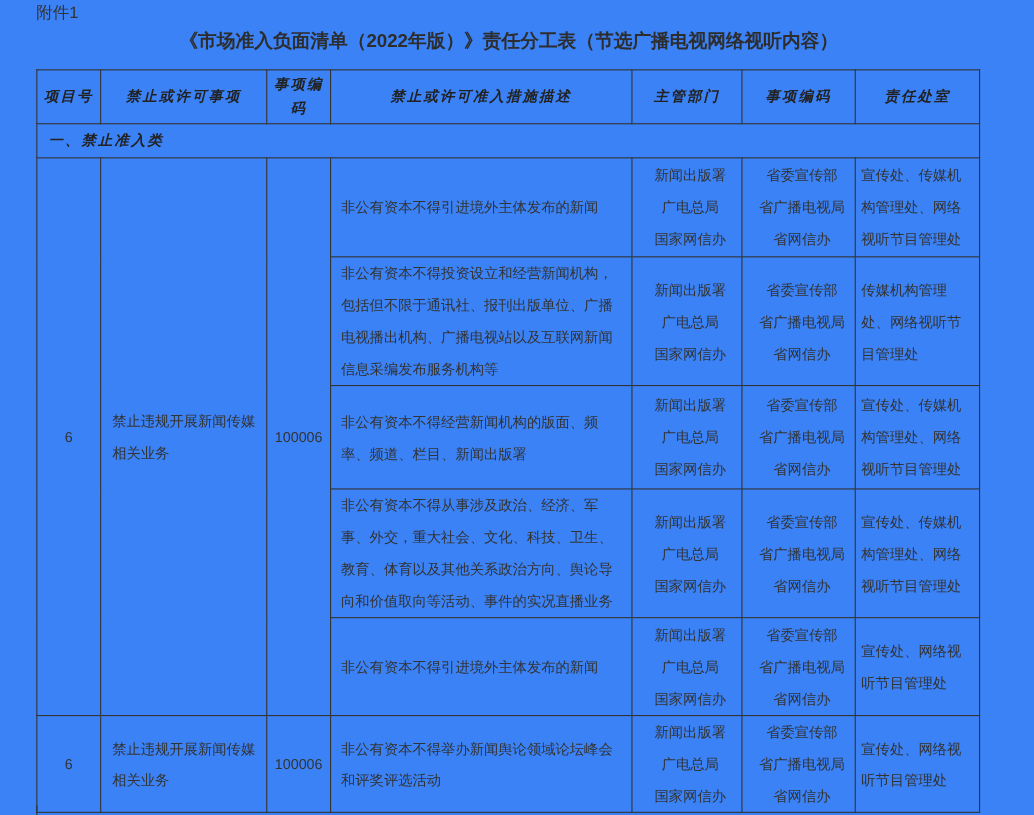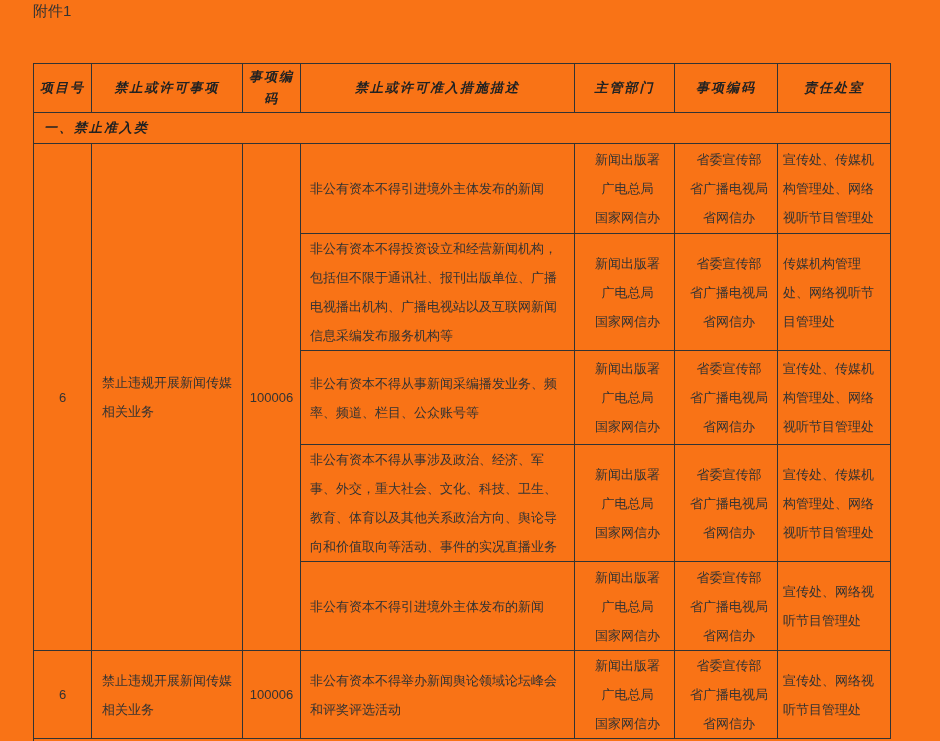--- a/index.html
+++ b/index.html
@@ -11,21 +11,21 @@
     width: 940px;
     height: 741px;
     font-family: "Liberation Sans", "DejaVu Sans", sans-serif;
     color: #333333;
     overflow: hidden;
   }
   .page {
     position: relative;
     width: 940px;
     height: 741px;
-    background: #f97316;
+    background: #3b82f6;
   }
   .attachment {
     position: absolute;
     left: 33px;
     top: 2px;
     font-size: 15px;
     font-weight: 500;
     color: #333333;
   }
   .title {
@@ -95,20 +95,21 @@
     width: 859px;
     height: 9px;
     border-left: 1px solid #333333;
   }
 </style>
 </head>
 <body>
 
 <div class="page">
   <div class="attachment">附件1</div>
+  <h1 class="title">《市场准入负面清单（2022年版）》责任分工表（节选广播电视网络视听内容）</h1>
 
   <table class="doc-table">
     <colgroup>
       <col style="width:58px">
       <col style="width:151px">
       <col style="width:58px">
       <col style="width:274px">
       <col style="width:100px">
       <col style="width:103px">
       <col style="width:113px">
@@ -145,21 +146,21 @@
           <td class="data measure">非公有资本不得投资设立和经营新闻机构，包括但不限于通讯社、报刊出版单位、广播电视播出机构、广播电视站以及互联网新闻信息采编发布服务机构等</td>
           <td class="data pre org">新闻出版署
 广电总局
 国家网信办</td>
           <td class="data pre org">省委宣传部
 省广播电视局
 省网信办</td>
           <td class="data offices">传媒机构管理处、网络视听节目管理处</td>
         </tr>
         <tr style="height: 94px;">
-          <td class="data measure">非公有资本不得从事新闻采编播发业务、频率、频道、栏目、公众账号等</td>
+          <td class="data measure">非公有资本不得经营新闻机构的版面、频率、频道、栏目、新闻出版署</td>
           <td class="data pre org">新闻出版署
 广电总局
 国家网信办</td>
           <td class="data pre org">省委宣传部
 省广播电视局
 省网信办</td>
           <td class="data offices">宣传处、传媒机构管理处、网络视听节目管理处</td>
         </tr>
         <tr style="height: 116px;">
           <td class="data measure">非公有资本不得从事涉及政治、经济、军事、外交，重大社会、文化、科技、卫生、教育、体育以及其他关系政治方向、舆论导向和价值取向等活动、事件的实况直播业务</td>

